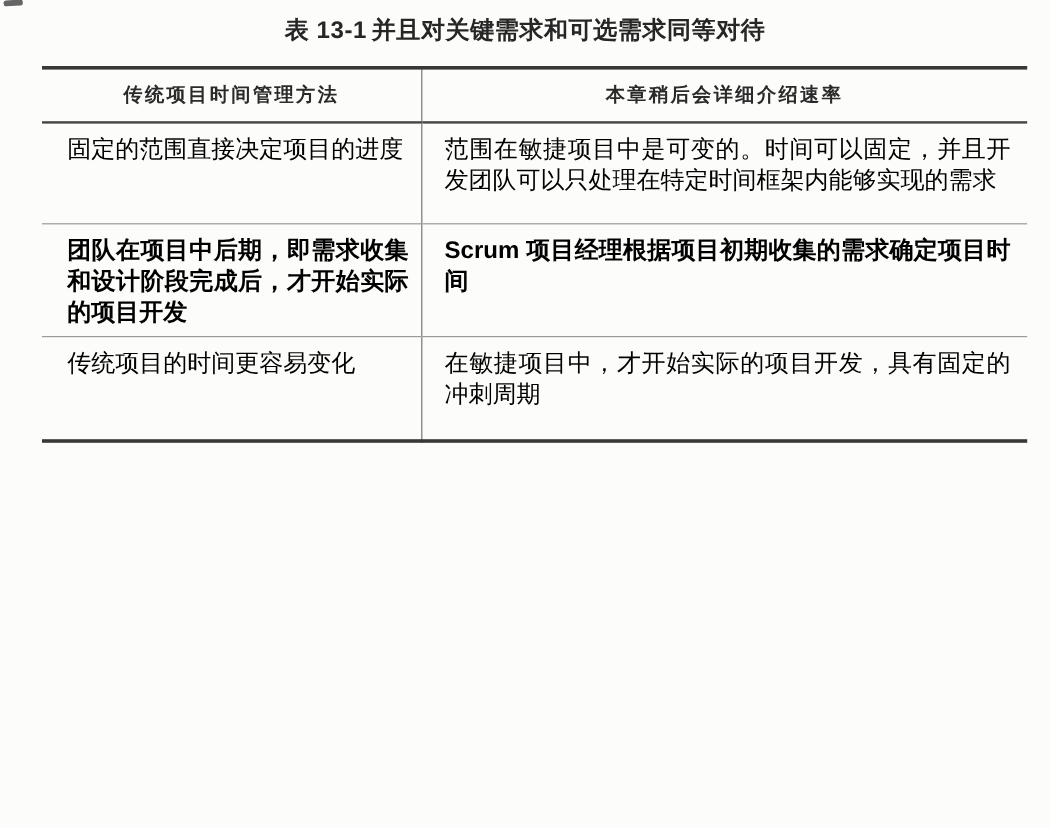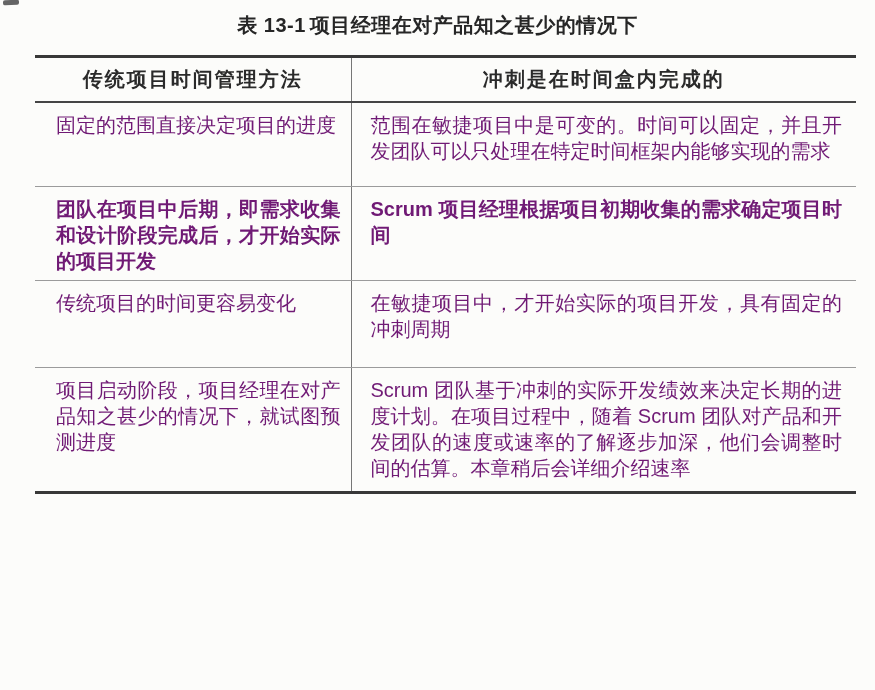--- a/index.html
+++ b/index.html
@@ -37,32 +37,32 @@
     border-top: 3px solid #383838;
     border-bottom: 3px solid #383838;
   }
   table.cmp col.c-trad  { width: 316px; }
   table.cmp col.c-agile { width: 505px; }
 
   table.cmp th {
     height: 45px;
     vertical-align: middle;
     text-align: center;
-    font-size: 20px; font-weight: bold; color: #2a2a2a;
+    font-size: 16px; font-weight: bold; color: #2a2a2a;
     letter-spacing: 2px;
     border-bottom: 2px solid #454545;
   }
   table.cmp th:first-child,
   table.cmp td:first-child { border-right: 1px solid #767676; }
 
   table.cmp td {
     vertical-align: top;
     font-size: 20px;
     line-height: 26px;
-    color: #701a75;
+    color: #000000;
     text-align: justify;
     border-bottom: 1px solid #9b9b9b;
     padding: 9px 10px 6px 21px;
   }
   table.cmp td + td { padding: 9px 14px 6px 19px; }
   table.cmp tbody tr:last-child td { border-bottom: none; }
 
   tr.r0 td { height: 85px; }
   tr.r1 td { height: 80px; }
   tr.r2 td { height: 115px; }
@@ -71,47 +71,43 @@
   tr.r5 td { height: 125px; }
 </style>
 </head>
 <body>
 
 <div class="page">
 
   <div class="corner-mark"></div>
 
   <div class="caption">
-    <span class="num">表 13-1</span><span>项目经理在对产品知之甚少的情况下</span>
+    <span class="num">表 13-1</span><span>并且对关键需求和可选需求同等对待</span>
   </div>
 
   <table class="cmp">
     <colgroup>
       <col class="c-trad">
       <col class="c-agile">
     </colgroup>
     <thead>
       <tr>
         <th>传统项目时间管理方法</th>
-        <th>冲刺是在时间盒内完成的</th>
+        <th>本章稍后会详细介绍速率</th>
       </tr>
     </thead>
     <tbody>
       <tr class="r0">
         <td>固定的范围直接决定项目的进度</td>
         <td>范围在敏捷项目中是可变的。时间可以固定，并且开发团队可以只处理在特定时间框架内能够实现的需求</td>
       </tr>
       <tr class="r3">
         <td>团队在项目中后期，即需求收集和设计阶段完成后，才开始实际的项目开发</td>
         <td>Scrum 项目经理根据项目初期收集的需求确定项目时间</td>
       </tr>
       <tr class="r4">
         <td>传统项目的时间更容易变化</td>
         <td>在敏捷项目中，才开始实际的项目开发，具有固定的冲刺周期</td>
       </tr>
-      <tr class="r5">
-        <td>项目启动阶段，项目经理在对产品知之甚少的情况下，就试图预测进度</td>
-        <td>Scrum 团队基于冲刺的实际开发绩效来决定长期的进度计划。在项目过程中，随着 Scrum 团队对产品和开发团队的速度或速率的了解逐步加深，他们会调整时间的估算。本章稍后会详细介绍速率</td>
-      </tr>
     </tbody>
   </table>
 
 </div>
 
 </body></html>

